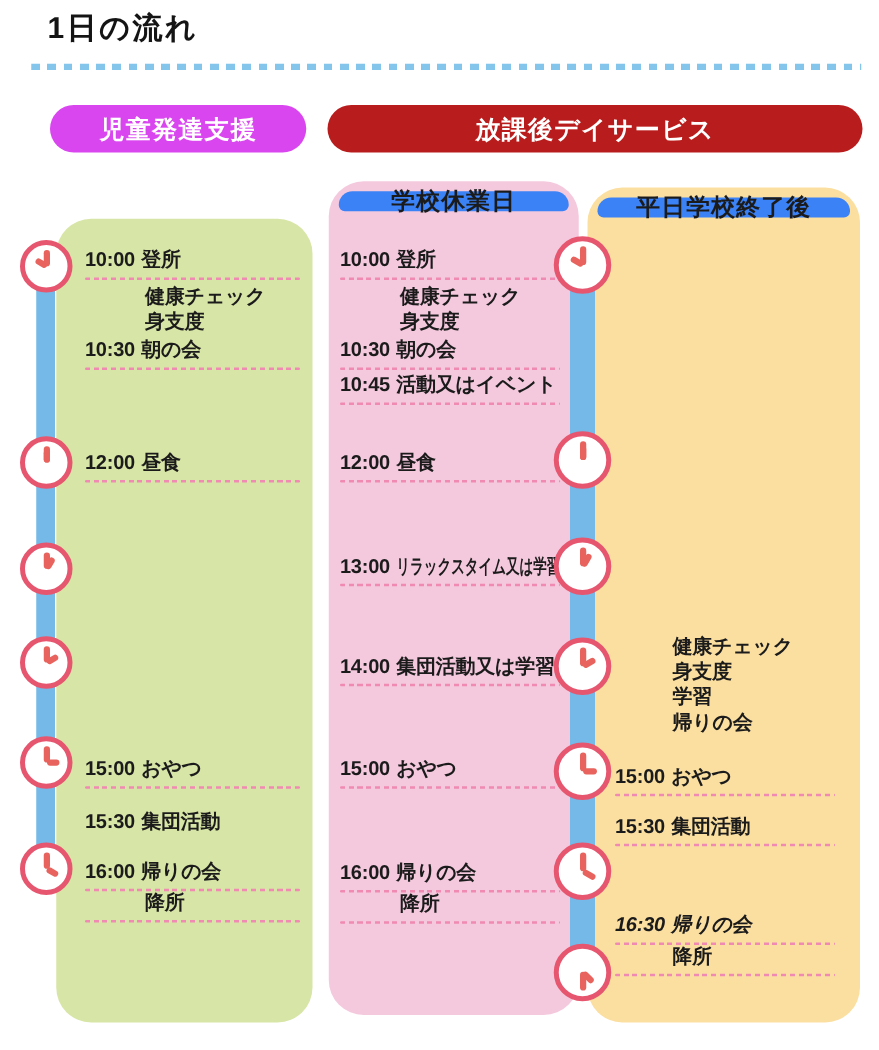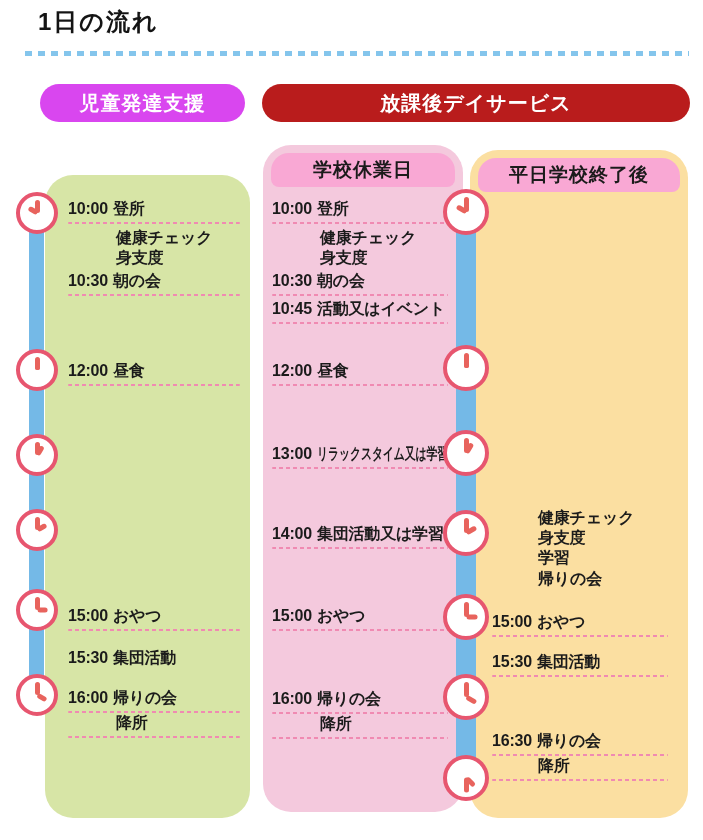--- a/index.html
+++ b/index.html
@@ -21,21 +21,21 @@
     display:flex;align-items:center;justify-content:center;
     color:#ffffff;font-size:20px;font-weight:bold;letter-spacing:1px;
   }
   .badge-green{left:40px;width:205px;}
   .badge-salmon{left:262px;width:428px;}
   .col{position:absolute;border-radius:28px;}
   .col-green{left:45px;top:175px;width:205px;height:643px;}
   .col-pink{left:263px;top:145px;width:200px;height:667px;}
   .col-orange{left:470px;top:150px;width:218px;height:668px;}
   .col-header{
-    position:absolute;left:8px;right:8px;top:8px;height:34px;background:#f9a8d4;
+    position:absolute;left:8px;right:8px;top:8px;height:16px;background:#3b82f6;
     border-radius:18px 18px 8px 8px;display:flex;align-items:center;justify-content:center;
     font-size:19px;font-weight:bold;color:var(--text);letter-spacing:1px;
   }
   .tbar{position:absolute;background:var(--bar);z-index:2;}
   .tbar-left{left:29px;top:212px;width:15px;height:489px;}
   .tbar-mid{left:456px;top:212px;width:20px;height:566px;}
   .entry{
     position:absolute;box-sizing:border-box;z-index:4;
     font-size:16px;font-weight:bold;color:var(--text);
     line-height:20px;height:20px;white-space:nowrap;letter-spacing:-0.2px;
@@ -97,21 +97,21 @@
     <div class="entry divider" style="left: 272px; top: 524px; width: 176px;"><span class="time">14:00</span><span class="label">集団活動又は学習</span><div class="dashline"></div></div>
     <div class="entry divider" style="left: 272px; top: 606px; width: 176px;"><span class="time">15:00</span><span class="label">おやつ</span><div class="dashline"></div></div>
     <div class="entry divider" style="left: 272px; top: 689px; width: 176px;"><span class="time">16:00</span><span class="label">帰りの会</span><div class="dashline"></div></div>
     <div class="entry divider" style="left: 272px; top: 714px; width: 176px; padding-left: 48px;"><span class="label">降所</span><div class="dashline"></div></div>
     <div class="entry" style="left: 492px; top: 508px; width: 176px; padding-left: 46px;"><span class="label">健康チェック</span></div>
     <div class="entry" style="left: 492px; top: 528px; width: 176px; padding-left: 46px;"><span class="label">身支度</span></div>
     <div class="entry" style="left: 492px; top: 548px; width: 176px; padding-left: 46px;"><span class="label">学習</span></div>
     <div class="entry" style="left: 492px; top: 569px; width: 176px; padding-left: 46px;"><span class="label">帰りの会</span></div>
     <div class="entry divider" style="left: 492px; top: 612px; width: 176px;"><span class="time">15:00</span><span class="label">おやつ</span><div class="dashline"></div></div>
     <div class="entry divider" style="left: 492px; top: 652px; width: 176px;"><span class="time">15:30</span><span class="label">集団活動</span><div class="dashline"></div></div>
-    <div class="entry divider" style="left: 492px; top: 731px; width: 176px;"><span class="time">16:30</span><span class="label">帰りの会</span><div class="dashline"></div></div>
+    <div class="entry divider" style="left: 492px; top: 731px; width: 176px; font-style: italic;"><span class="time">16:30</span><span class="label">帰りの会</span><div class="dashline"></div></div>
     <div class="entry divider" style="left: 492px; top: 756px; width: 176px; padding-left: 46px;"><span class="label">降所</span><div class="dashline"></div></div>
     <div class="clock" style="width: 42px; height: 42px; left: 16px; top: 192px;">
       <div class="hand" style="height: 10.08px; transform: rotate(300deg);"></div>
       <div class="hand" style="height: 13.44px; transform: rotate(0deg);"></div>
     </div>
     <div class="clock" style="width: 42px; height: 42px; left: 16px; top: 349px;">
       <div class="hand" style="height: 10.08px; transform: rotate(0deg);"></div>
       <div class="hand" style="height: 13.44px; transform: rotate(0deg);"></div>
     </div>
     <div class="clock" style="width: 42px; height: 42px; left: 16px; top: 434px;">

